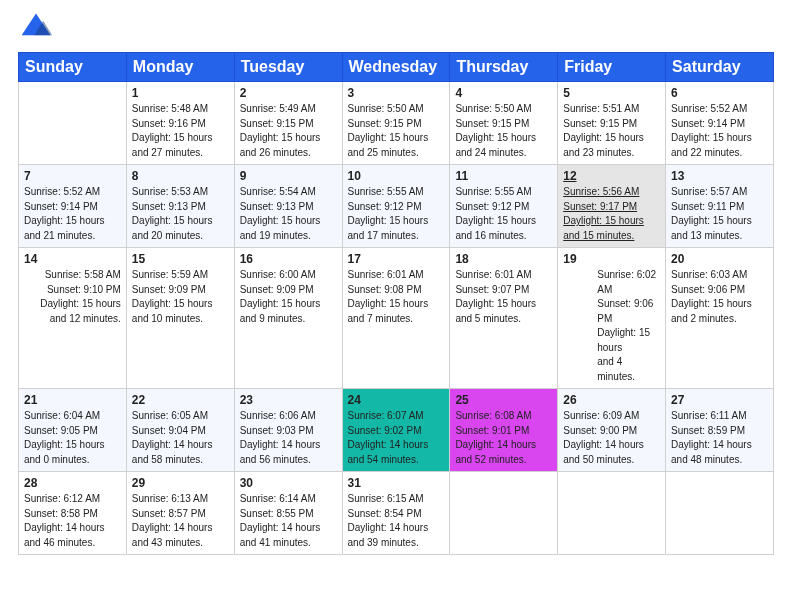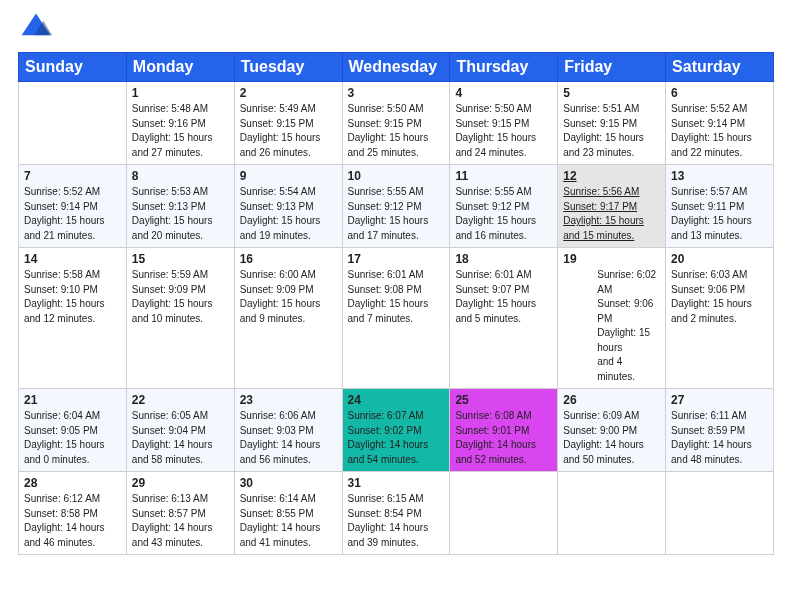--- a/index.html
+++ b/index.html
@@ -218,21 +218,21 @@
             <span class="day-number">13</span>
             <div class="day-info" style="white-space: pre-line;">Sunrise: 5:57 AM
 Sunset: 9:11 PM
 Daylight: 15 hours
 and 13 minutes.</div>
           </td>
         </tr>
         <tr>
           <td>
             <span class="day-number">14</span>
-            <div class="day-info" style="white-space: pre-line;">Sunrise: 5:58 AM
+            <div class="day-info" style="white-space: pre-line; text-align: right;">Sunrise: 5:58 AM
 Sunset: 9:10 PM
 Daylight: 15 hours
 and 12 minutes.</div>
           </td>
           <td>
             <span class="day-number">15</span>
             <div class="day-info" style="white-space: pre-line;">Sunrise: 5:59 AM
 Sunset: 9:09 PM
 Daylight: 15 hours
 and 10 minutes.</div>

